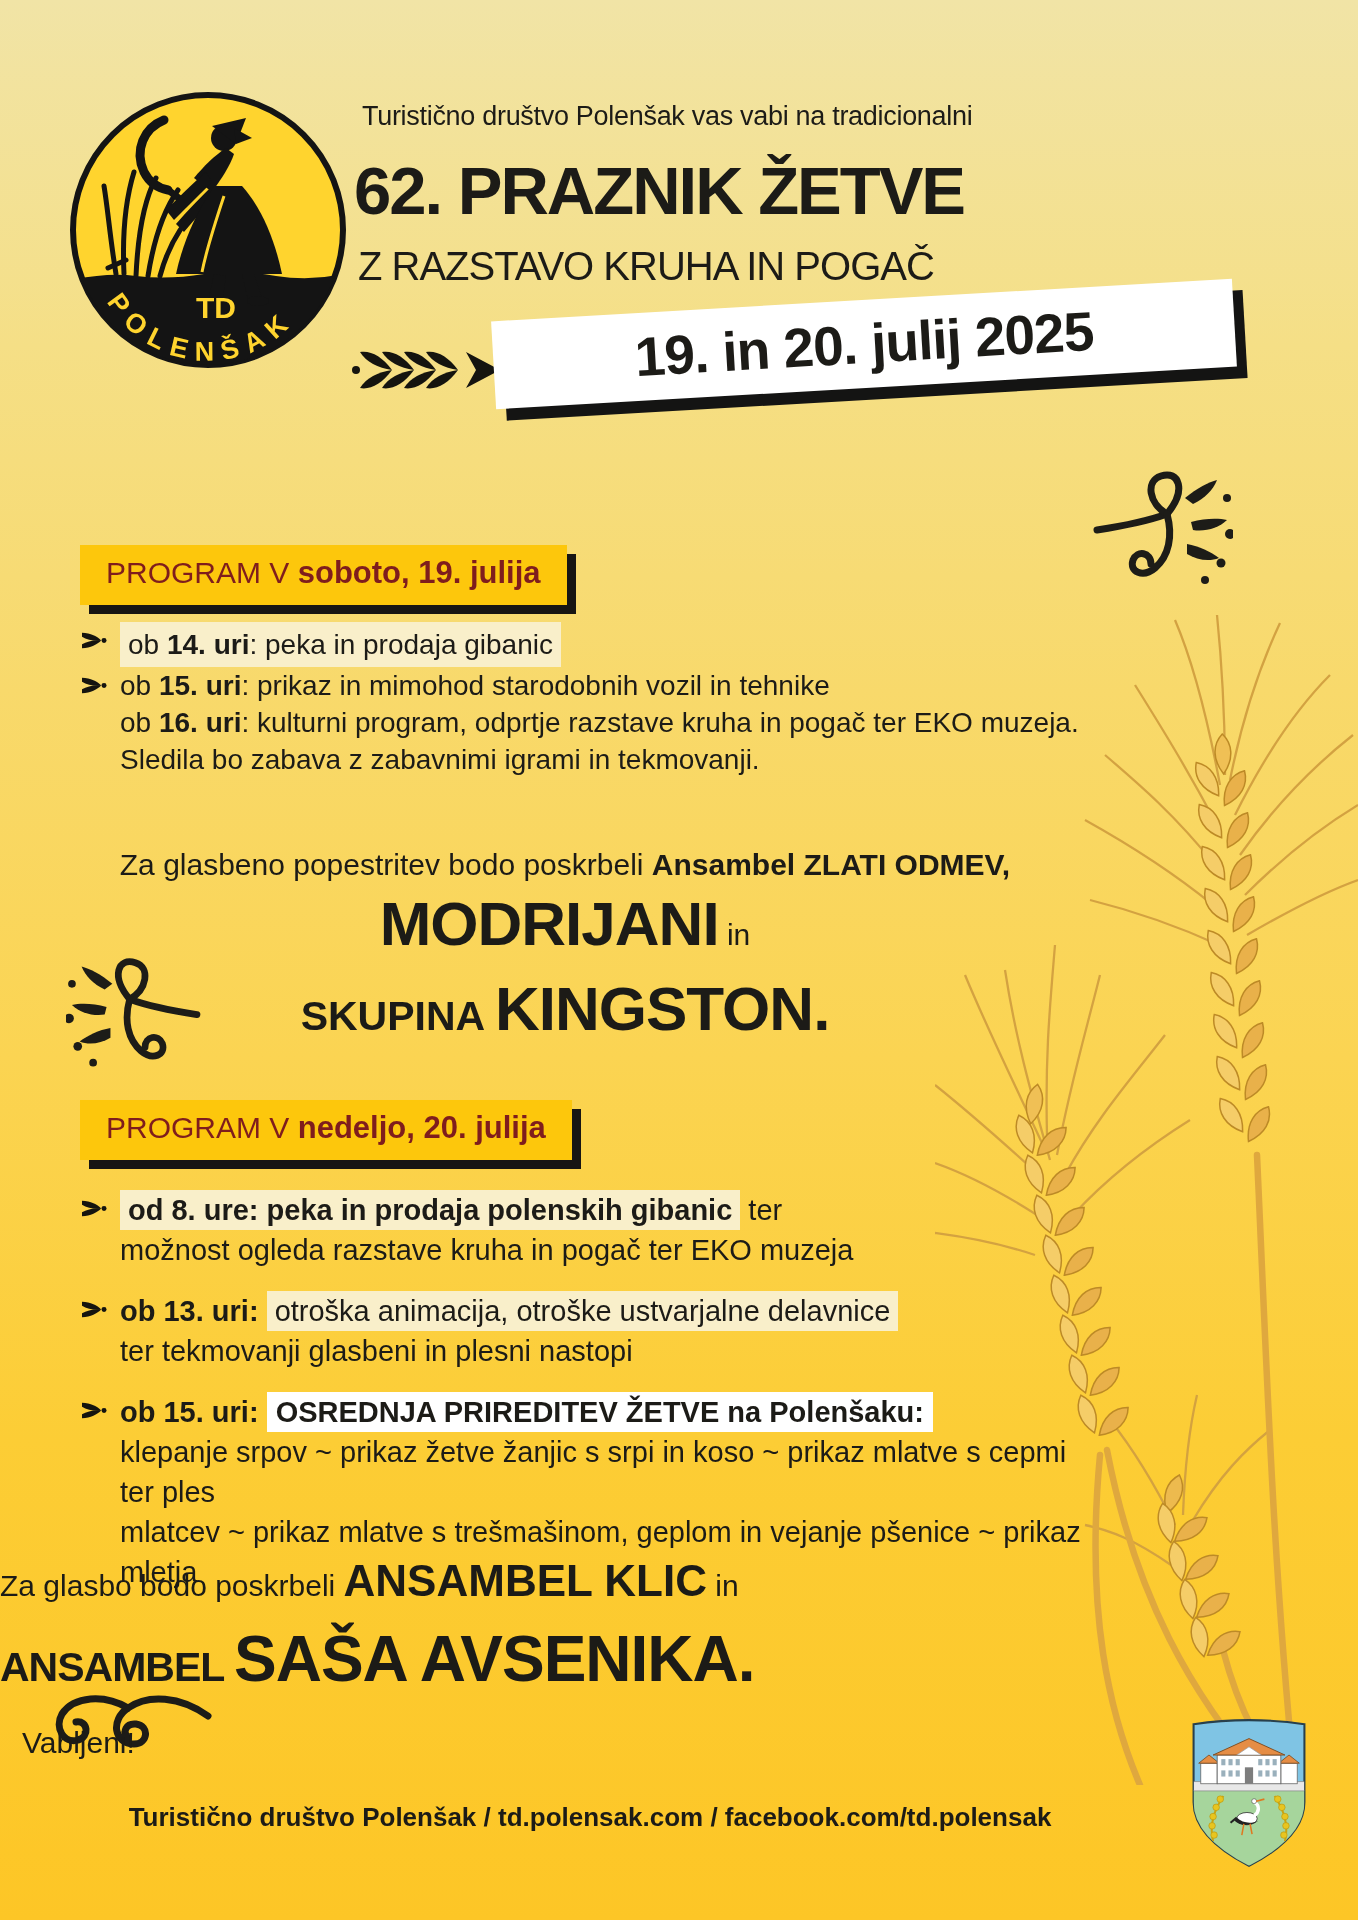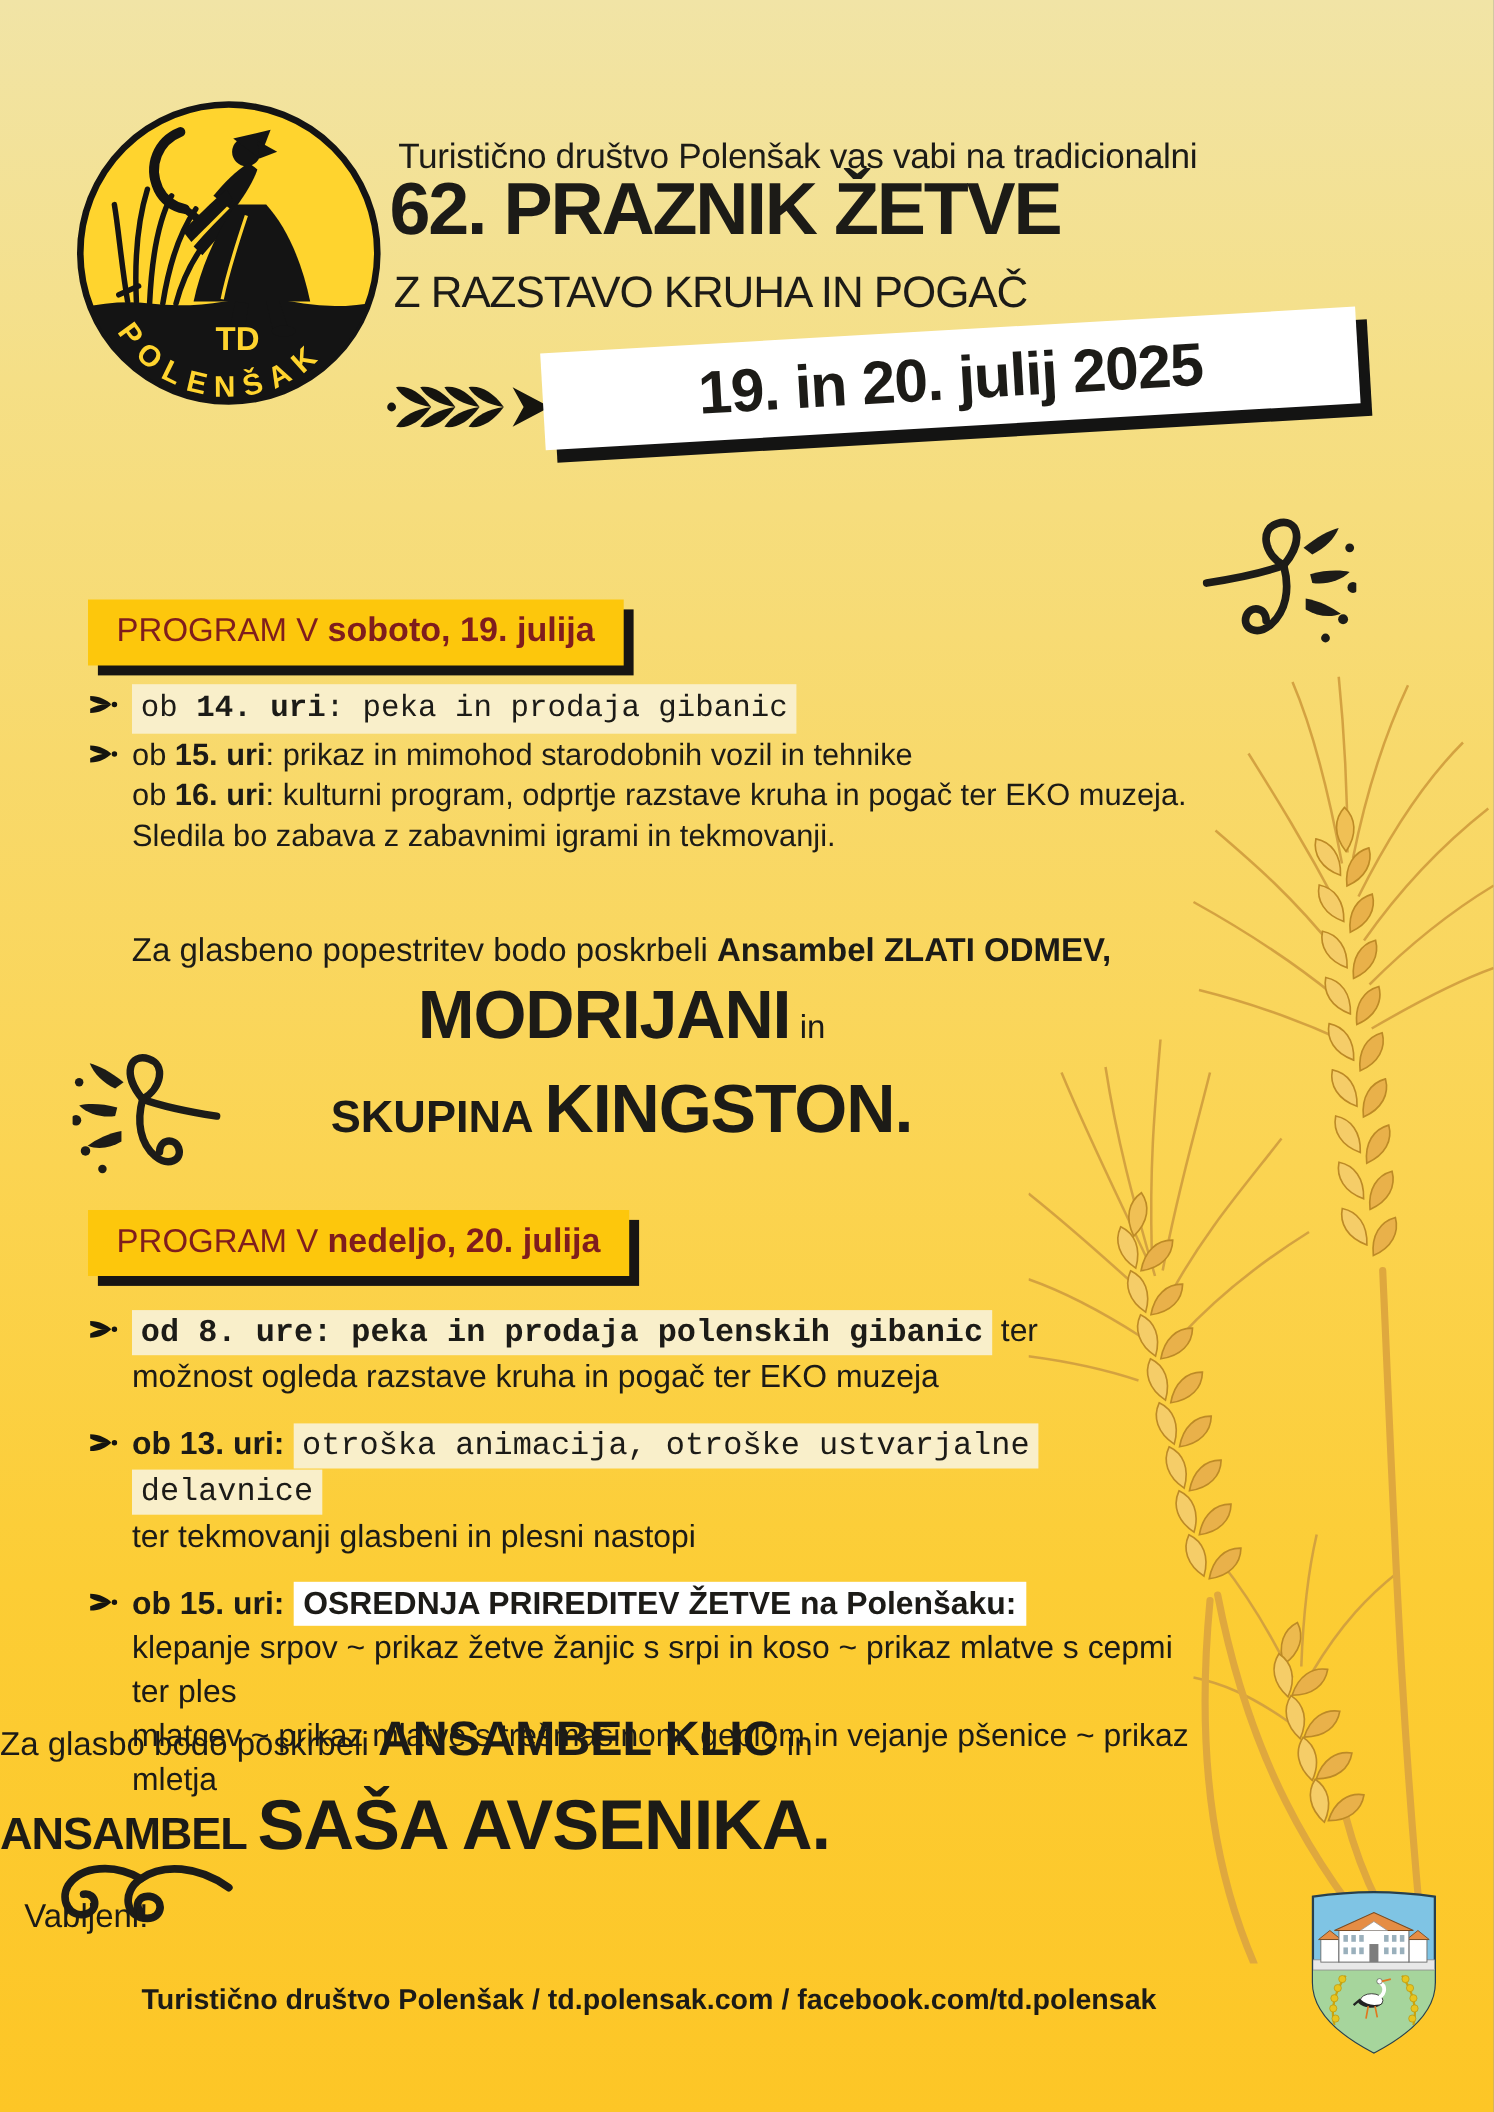--- a/index.html
+++ b/index.html
@@ -5,21 +5,21 @@
   html,body{margin:0;padding:0;background:#9a9a9a;}
   .poster{
     position:relative;width:1358px;height:1920px;overflow:hidden;
     background:linear-gradient(180deg,#f1e4a6 0%,#f5df86 18%,#f8d96b 36%,#fbd452 55%,#fccd35 75%,#fdc626 100%);
     font-family:"Liberation Sans",sans-serif;color:#1c1b17;
   }
   .abs{position:absolute;}
   .z1{z-index:1;} .z2{z-index:2;}
 
   
-  .invite{left:362px;top:124px;font-size:32px;letter-spacing:-0.3px;text-align:center;}
+  .invite{left:362px;top:101px;font-size:27px;letter-spacing:-0.3px;text-align:center;}
   .title{left:354px;top:152px;font-size:67px;font-weight:bold;letter-spacing:-2px;}
   .subtitle{left:358px;top:244px;font-size:40px;letter-spacing:-1px;}
   .date-banner{
     left:493px;top:300px;width:742px;height:88px;background:#ffffff;
     box-shadow:10px 12px 0 #141413;transform:rotate(-3.3deg);
     display:flex;align-items:center;justify-content:center;
     font-size:55px;font-weight:bold;letter-spacing:-1px;
   }
   .wheat-arrow{left:350px;top:346px;}
 
@@ -33,21 +33,21 @@
   .sun-label{left:80px;top:1100px;}
 
   
   .plist{width:1010px;}
   .sat-list{left:80px;top:622px;font-size:28px;line-height:37px;}
   .sun-list{left:80px;top:1190px;font-size:29px;line-height:40px;}
   .pline{display:flex;align-items:flex-start;}
   .pline.gap{margin-top:21px;}
   .bullet{width:40px;flex:0 0 40px;padding-top:7px;}
   .b{font-weight:bold;}
-  .hl-cream{background:#f9efca;padding:4px 8px;box-decoration-break:clone;font-family:Liberation Mono, monospace;}
+  .hl-cream{background:#f9efca;padding:4px 8px;box-decoration-break:clone;}
   .hl-white{background:#ffffff;padding:4px 9px;box-decoration-break:clone;}
   .ptext.hl-cream,.ptext.hl-white{display:inline-block;}
 
   
   .sat-music{left:0;top:848px;width:1130px;text-align:center;}
   .music-intro{font-size:30px;}
   .band-line1{margin-top:6px;font-size:62px;font-weight:bold;letter-spacing:-1px;line-height:72px;}
   .band-line1 .small{font-size:30px;font-weight:normal;letter-spacing:0;}
   .band-line2{font-size:62px;font-weight:bold;letter-spacing:-1px;line-height:76px;}
   .band-line2 .mid{font-size:41px;letter-spacing:0;}

